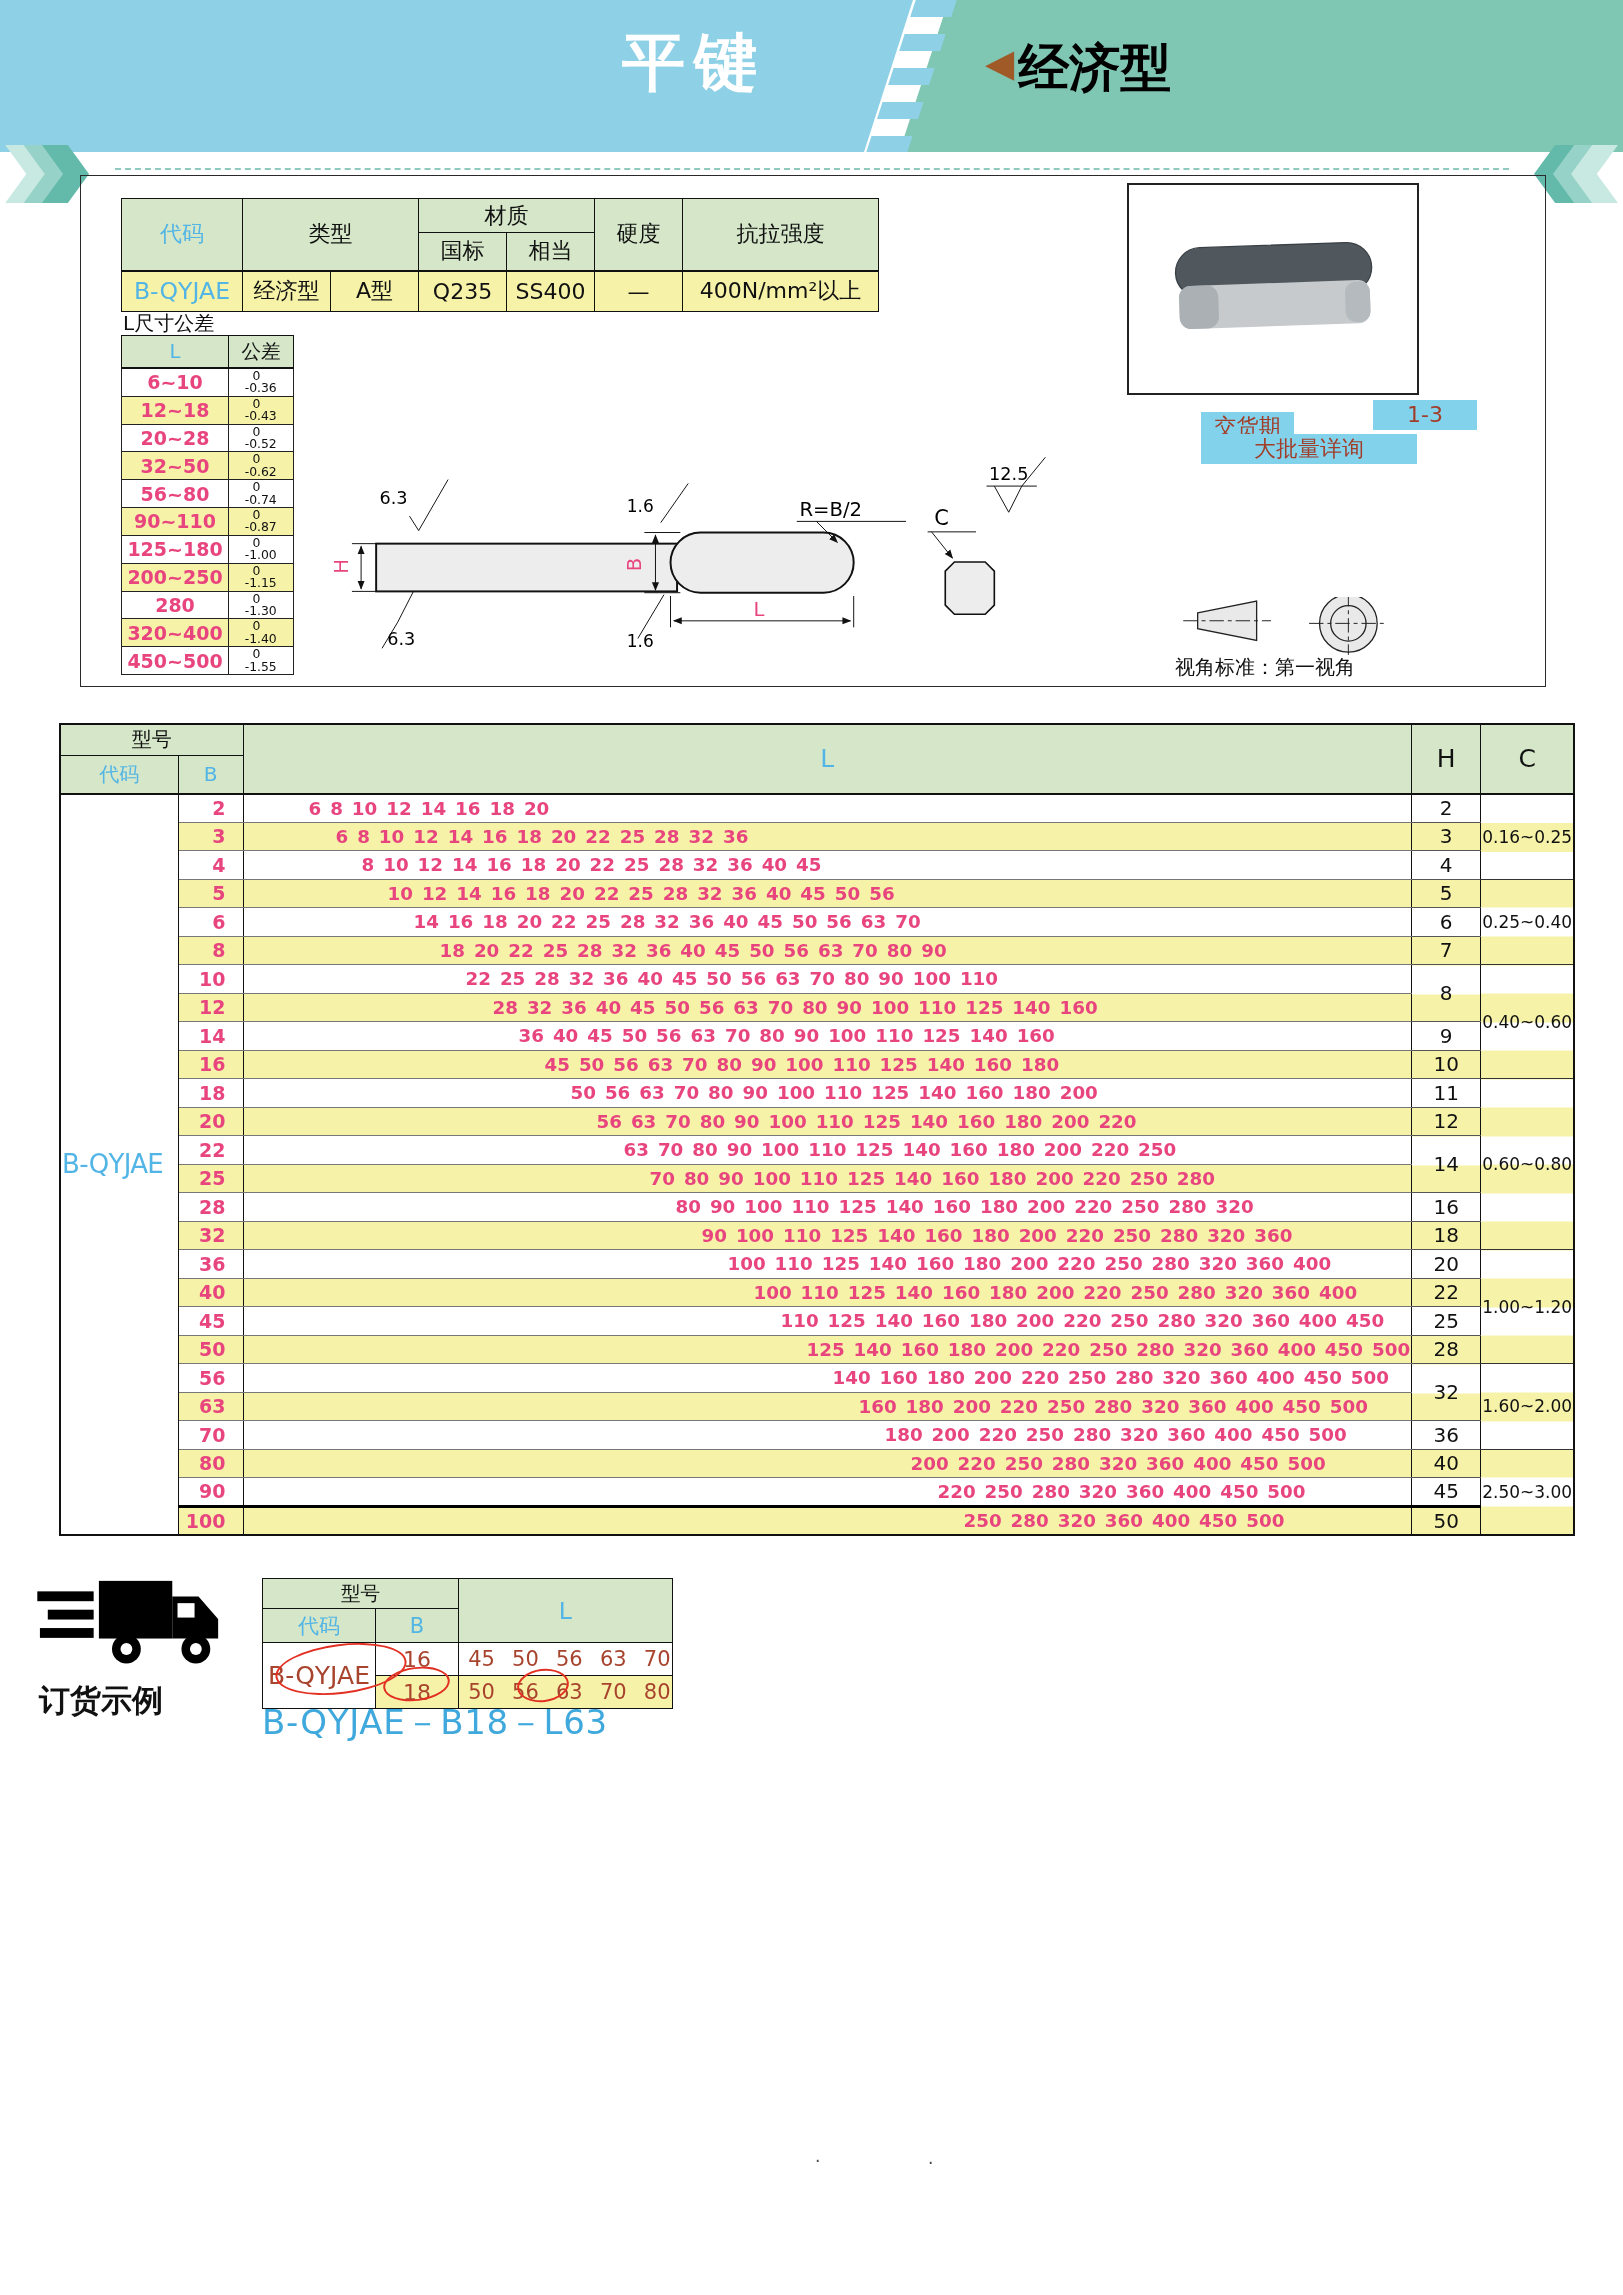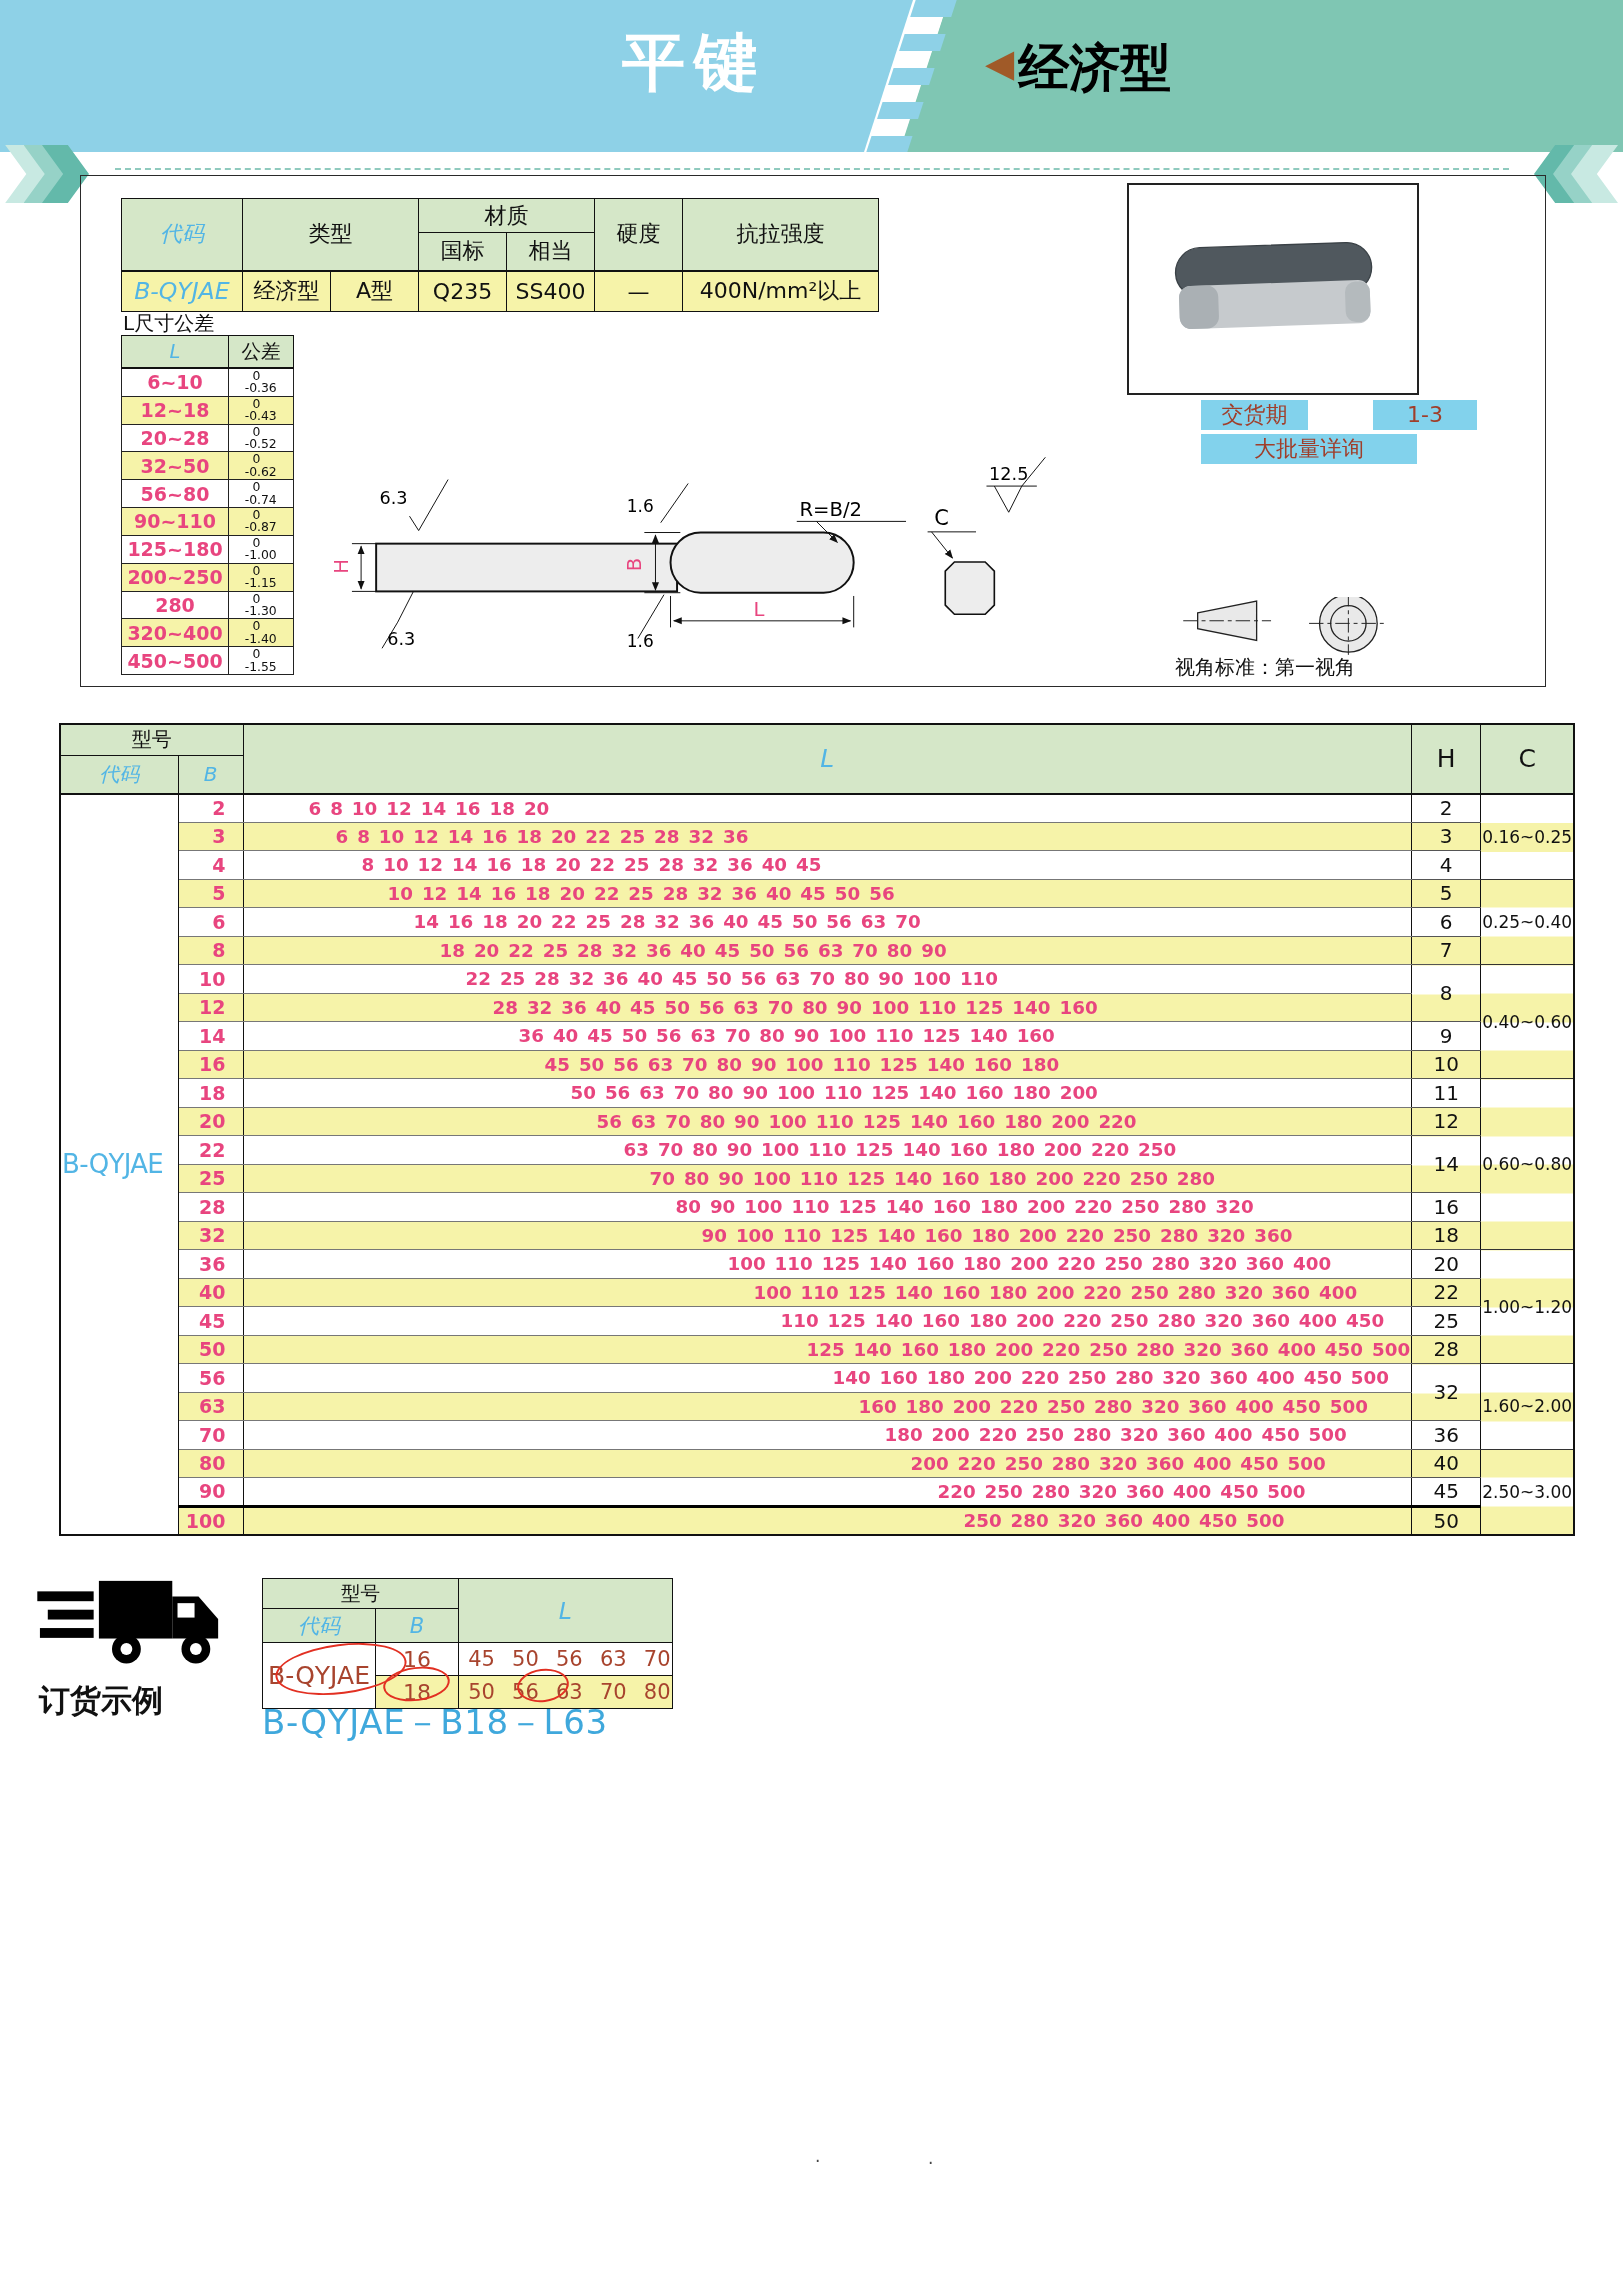--- a/index.html
+++ b/index.html
@@ -23,21 +23,21 @@
   .chev{position:absolute;width:47px;height:58px;
         clip-path:polygon(0 0,55% 0,100% 50%,55% 100%,0 100%,45% 50%);}
   
   .upper-box{position:absolute;left:80px;top:175px;width:1464px;height:510px;border:1.3px solid #2a2a2a;}
   
   .spec{position:absolute;left:121px;top:198px;border-collapse:collapse;table-layout:fixed;}
   .spec th,.spec td{border:1.3px solid #111;text-align:center;font-size:22px;font-weight:normal;overflow:hidden;}
   .spec th{background:#d5e7c8;}
   .spec td{background:#f6f3a9;height:37px;}
   .spec .hdr-bot{border-bottom:2.6px solid #111;}
-  .blue{color:#52b5e5;font-style:italic;}
+  .blue{color:#52b5e5;}
   
   .tol-title{position:absolute;left:123px;top:310px;font-size:20px;}
   .tol{position:absolute;left:121px;top:335px;border-collapse:collapse;table-layout:fixed;}
   .tol th{background:#d5e7c8;border:1.3px solid #111;border-bottom:2.6px solid #111;font-size:19.6px;font-weight:normal;height:29px;}
   .tol td{border:1.3px solid #222;height:27px;box-sizing:border-box;}
   .tol .rng{text-align:center;font-size:19px;font-weight:bold;color:#e8457f;}
   .tol .val{font-size:12.4px;line-height:12.4px;padding-left:15.7px;}
   .tol .val .up{margin-left:7.9px;}
   .w-row{background:#fff;} .y-row{background:#f6f3a9;}
   
@@ -281,21 +281,21 @@
     <svg width="284" height="204" viewBox="0 0 434 312">
       <g transform="rotate(-2 220 160)">
         <rect x="72" y="92" width="300" height="76" rx="38" fill="#50585e" stroke="#3a4146" stroke-width="2"></rect>
         <rect x="76" y="150" width="292" height="66" rx="18" fill="#c6cacd"></rect>
         <rect x="76" y="150" width="60" height="66" rx="18" fill="#aab0b4"></rect>
         <rect x="330" y="152" width="38" height="62" rx="16" fill="#b4babd"></rect>
       </g>
     </svg>
   </div>
 
-  <div class="dl-box" style="left:1201px;top:400px;width:107px;">交货期</div>
+  <div class="dl-box" style="left:1201px;top:412px;width:93px;">交货期</div>
   <div class="dl-box" style="left:1373px;top:400px;width:104px;">1-3</div>
   <div class="dl-box" style="left:1201px;top:434px;width:216px;">大批量详询</div>
 
   <svg class="proj" width="249" height="58" viewBox="0 0 380 88">
     <polygon points="30,24 120,6 120,66 30,48" fill="#e9e9e9" stroke="#222" stroke-width="2"></polygon>
     <line x1="8" y1="36" x2="142" y2="36" stroke="#222" stroke-width="1.5" stroke-dasharray="22 6 6 6"></line>
     <circle cx="260" cy="40" r="44" fill="#e9e9e9" stroke="#222" stroke-width="2"></circle>
     <circle cx="260" cy="40" r="27" fill="#e9e9e9" stroke="#222" stroke-width="2"></circle>
     <line x1="200" y1="40" x2="320" y2="40" stroke="#222" stroke-width="1.5" stroke-dasharray="22 6 6 6"></line>
     <line x1="260" y1="-8" x2="260" y2="88" stroke="#222" stroke-width="1.5" stroke-dasharray="22 6 6 6"></line>

